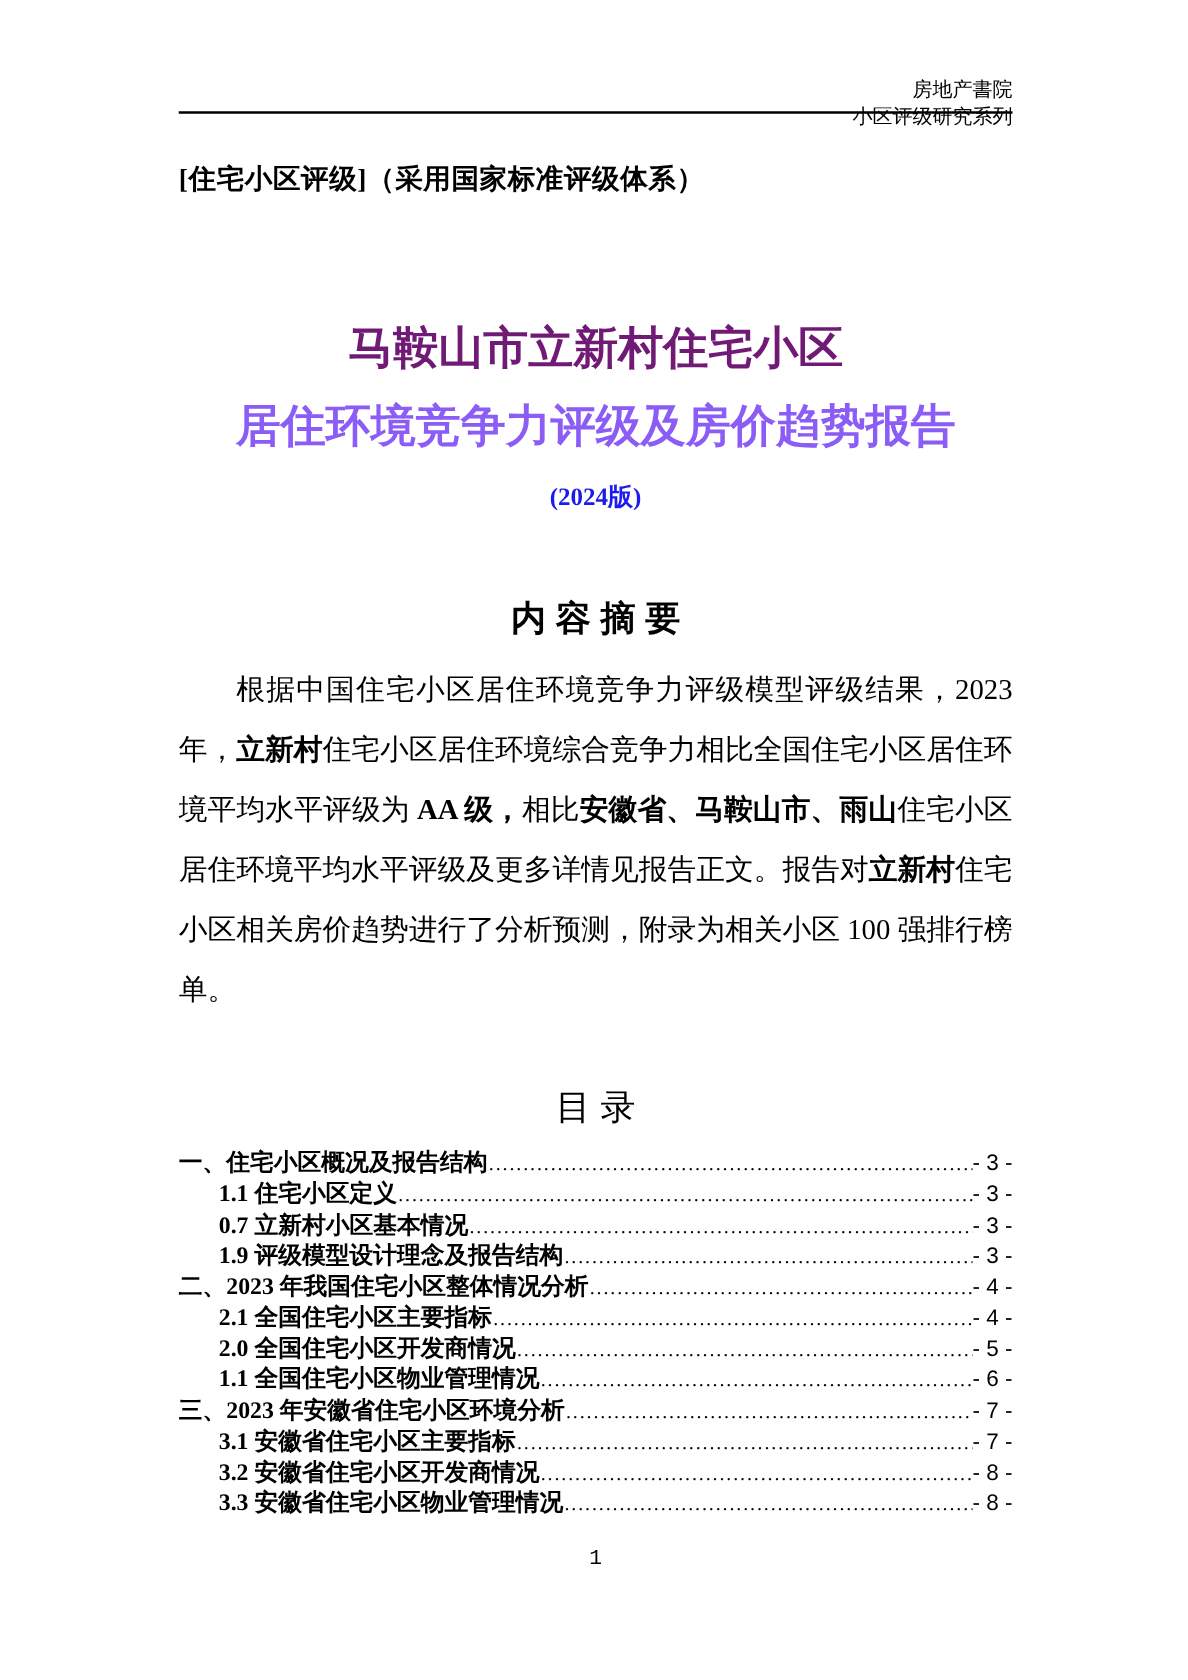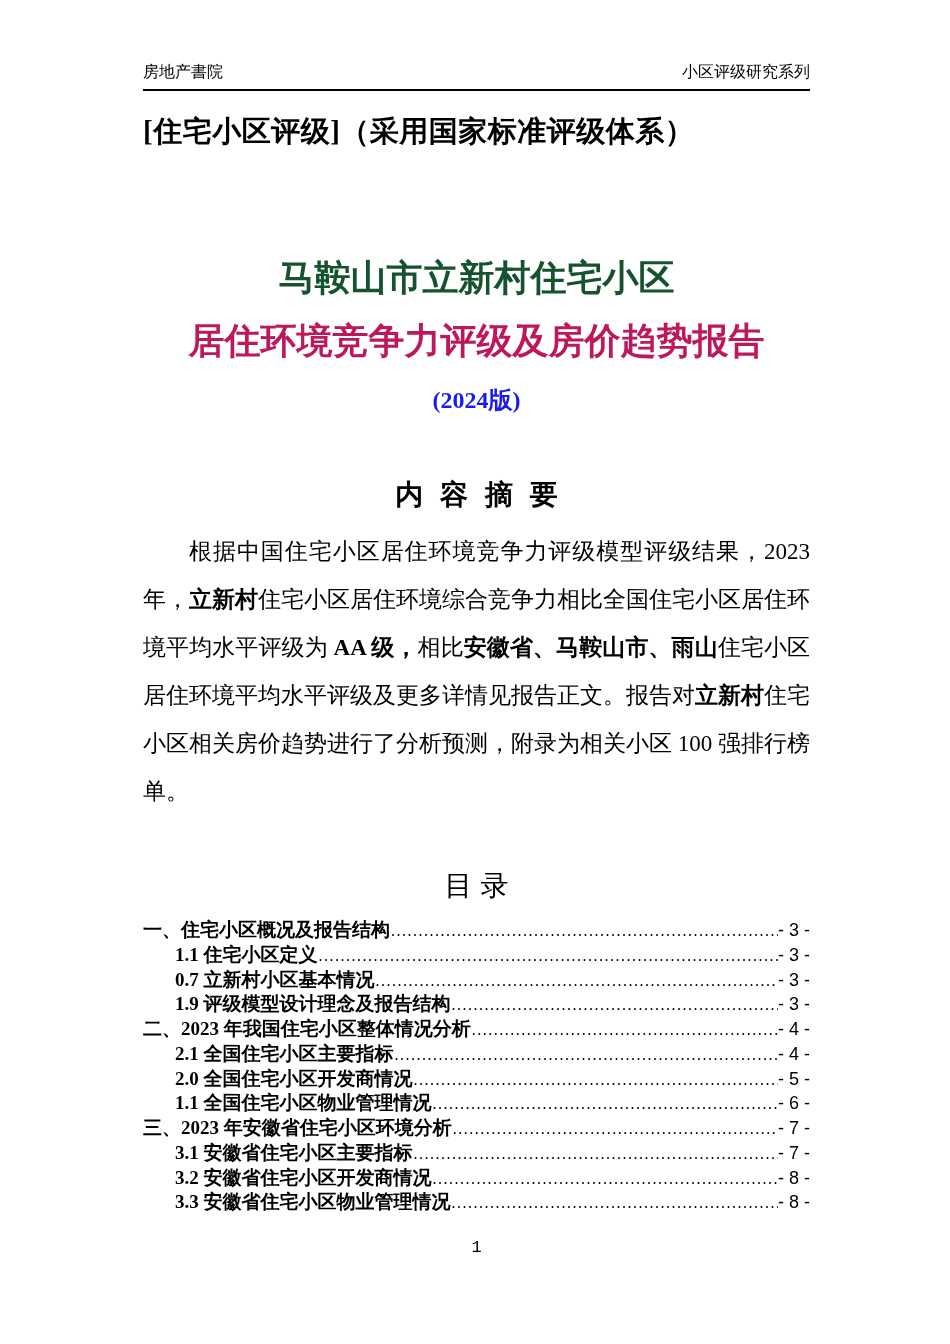--- a/index.html
+++ b/index.html
@@ -8,34 +8,34 @@
     position:relative;
     width:950px; height:1344px;
     background:#ffffff;
     font-family:"Liberation Serif", serif;
     color:#000;
     overflow:hidden;
   }
   .content { position:absolute; left:143px; width:667px; }
 
   
-  .hdr { top:62px; display:flex; justify-content:space-between; align-items:flex-start;
-         font-family:"Liberation Sans", sans-serif; font-size:16px; }
+  .hdr { top:62px; display:flex; justify-content:space-between; align-items:flex-end;
+         font-family:"Liberation Sans", sans-serif; font-size:16px;flex-direction:column; }
   .hdr-rule { top:89px; border-top:2.5px solid #000; height:0; }
 
   
-  .series { top:112px; font-weight:bold; font-size:29px; letter-spacing:0.5px; }
+  .series { top:128px; font-weight:bold; font-size:22px; letter-spacing:0.5px; }
 
   
   .title1 { top:254px; text-align:center; font-weight:bold; font-size:36px; }
   .title2 { top:317px; text-align:center; font-weight:bold; font-size:36px; }
-  .edition { top:384px; text-align:center; font-weight:bold; font-size:24px; }
+  .edition { top:384px; text-align:center; font-weight:bold; font-size:20px; }
 
   
-  .sum-head { top:476px; text-align:center; font-family:Liberation Mono, monospace;
+  .sum-head { top:476px; text-align:center; font-family:Liberation Sans, sans-serif;
               font-weight:bold; font-size:28px; }
   .sum-par { top:528px; font-size:23px; line-height:48px; text-align:justify;
              text-indent:2em; }
   .sum-par .b { font-weight:bold; }
 
   
   .toc-head { top:867px; text-align:center; font-family:"Liberation Sans", sans-serif;
               font-weight:normal; font-size:28px; }
   .toc { top:918px; font-size:19px; }
   .toc-row { display:flex; align-items:baseline; height:24.75px; line-height:24.75px;justify-content:flex-end; }
@@ -56,22 +56,22 @@
 <div class="page">
 
   <div class="content hdr">
     <span>房地产書院</span>
     <span>小区评级研究系列</span>
   </div>
   <div class="content hdr-rule"></div>
 
   <div class="content series">[住宅小区评级]（采用国家标准评级体系）</div>
 
-  <div class="content title1" style="color: #14532d;">马鞍山市立新村住宅小区</div>
-  <div class="content title2" style="color: #be185d;">居住环境竞争力评级及房价趋势报告</div>
+  <div class="content title1" style="color: #701a75;">马鞍山市立新村住宅小区</div>
+  <div class="content title2" style="color: #8b5cf6;">居住环境竞争力评级及房价趋势报告</div>
   <div class="content edition" style="color: rgb(27, 27, 238);">(2024版)</div>
 
   <div class="content sum-head">内 容 摘 要</div>
   <p class="content sum-par" id="summary-paragraph"><span>根据中国住宅小区居住环境竞争力评级模型评级结果，2023 年，</span><span class="b">立新村</span><span>住宅小区居住环境综合竞争力相比全国住宅小区居住环境平均水平评级为 </span><span class="b">AA 级，</span><span>相比</span><span class="b">安徽省、马鞍山市、雨山</span><span>住宅小区居住环境平均水平评级及更多详情见报告正文。报告对</span><span class="b">立新村</span><span>住宅小区相关房价趋势进行了分析预测，附录为相关小区 100 强排行榜单。</span></p>
 
   <div class="content toc-head">目 录</div>
   <nav class="content toc" id="toc">
       <div class="toc-row lvl1">
         <span class="toc-label">一、住宅小区概况及报告结构</span>
         <span class="toc-dots">....................................................................................................................................................................................................................................................................</span>

